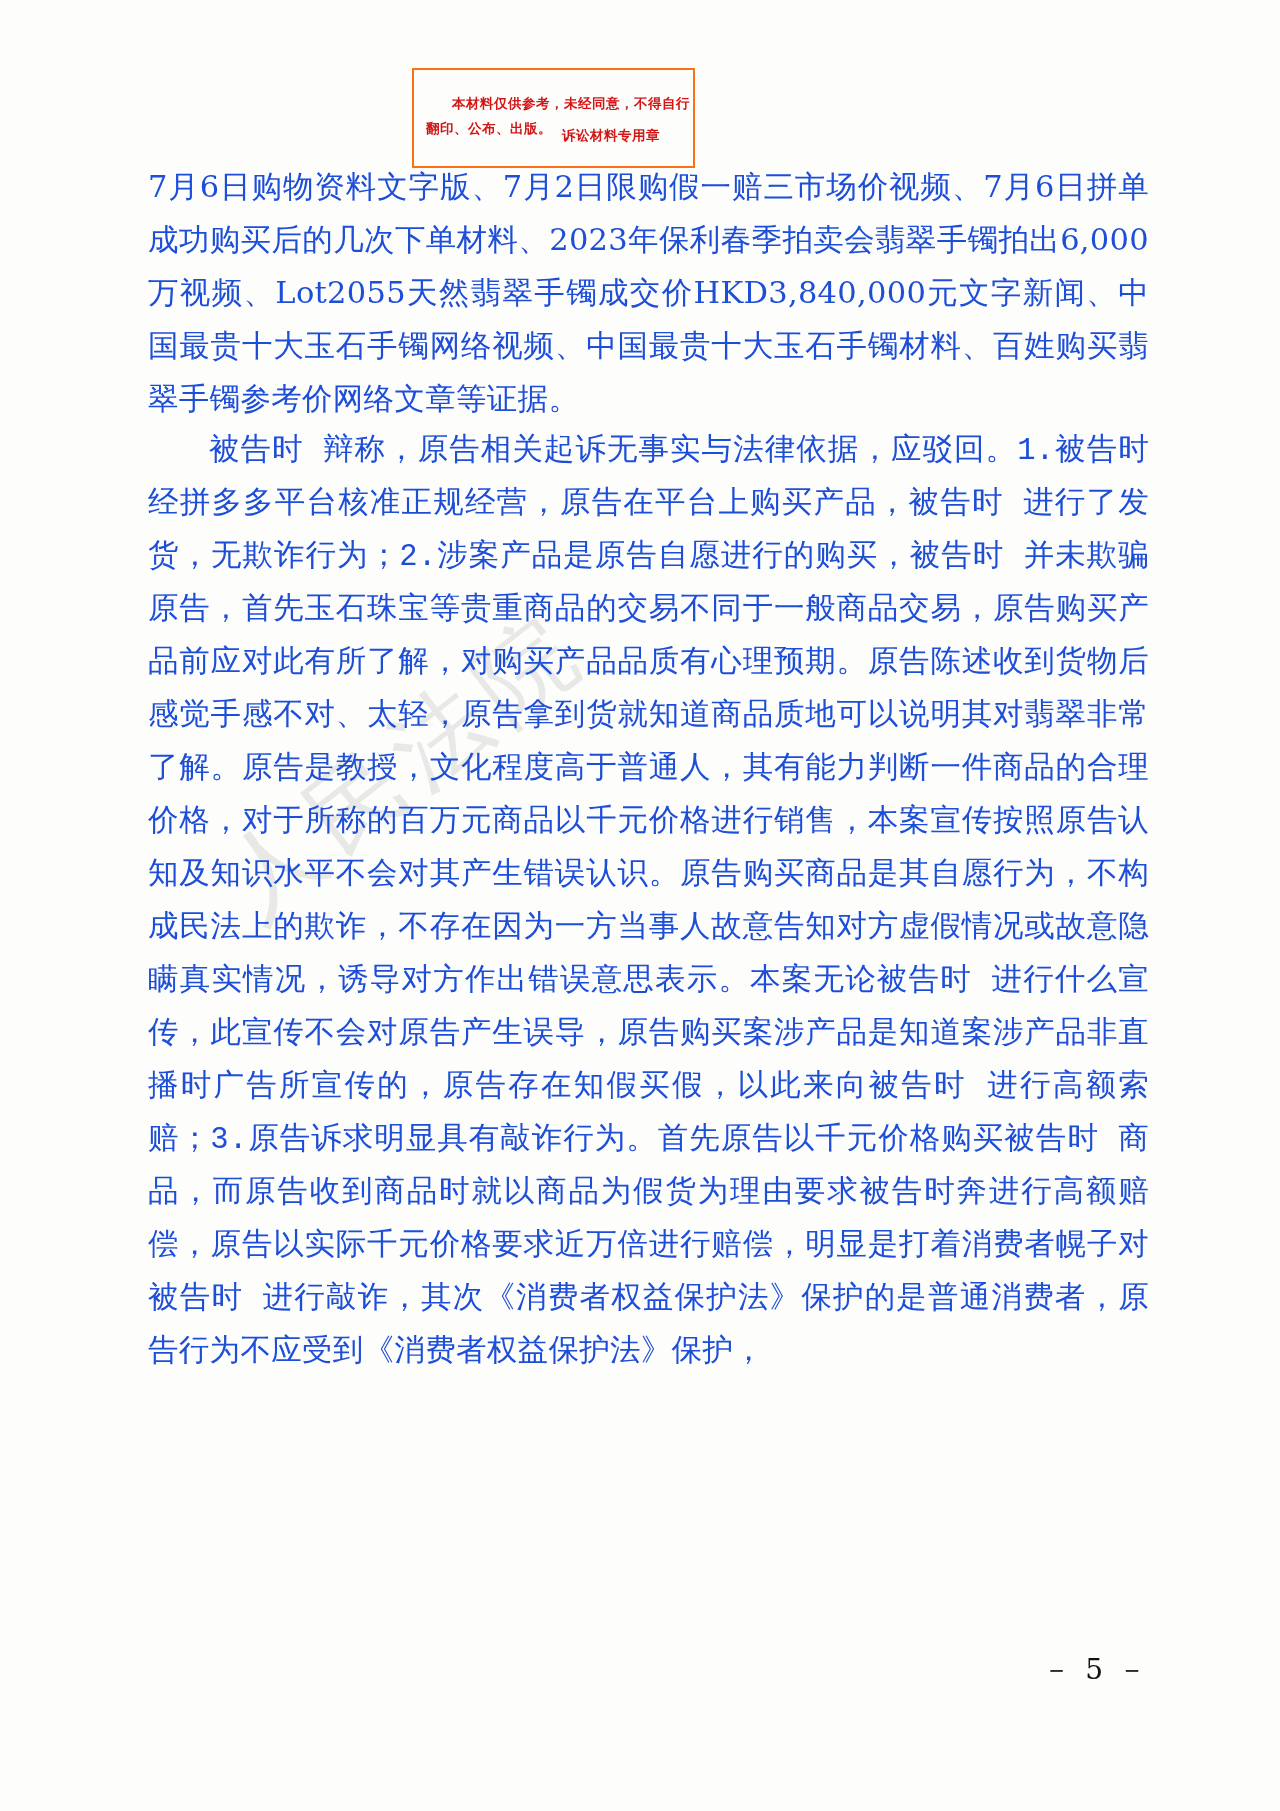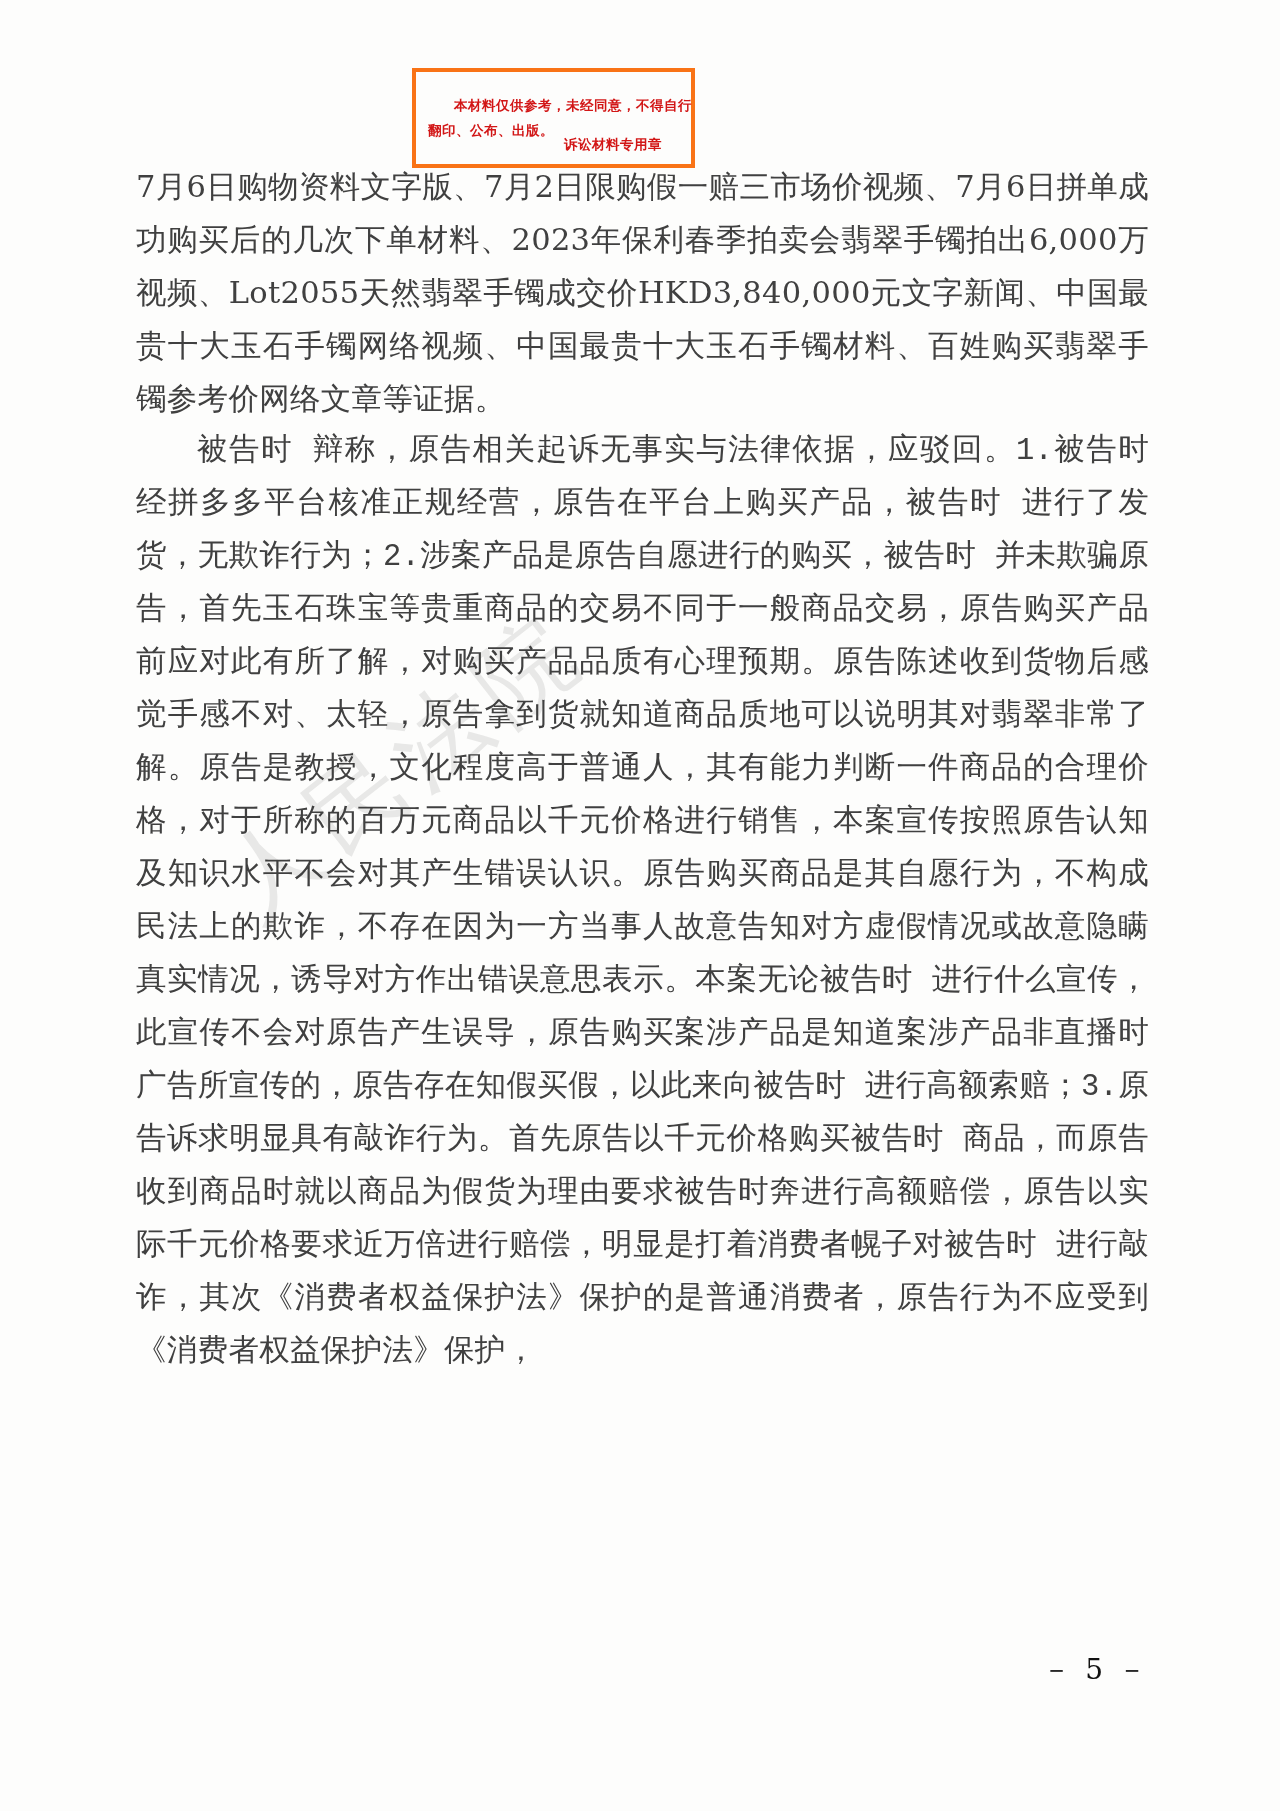--- a/index.html
+++ b/index.html
@@ -23,35 +23,35 @@
     background: #fdfdfc;
   }
 
   
   .stamp-box {
     position: absolute;
     left: 412px;
     top: 68px;
     width: 283px;
     height: 100px;
-    border: 4px solid #f97316;
+    border: 2px solid #f97316;
     box-sizing: border-box;
   }
   .stamp-line {
     position: absolute;
     color: #d21616;
     font-family: "DejaVu Serif", "Liberation Serif", serif;
     font-weight: bold;
     font-size: 13.5px;
     letter-spacing: 0.5px;
     white-space: nowrap;
   }
   .stamp-l1 { left: 38px; top: 25px; }
   .stamp-l2 { left: 12px; top: 50px; font-family: Liberation Mono, monospace; }
-  .stamp-l3 { left: 148px; top: 64px; }
+  .stamp-l3 { left: 148px; top: 57px; }
 
   
   .watermark {
     position: absolute;
     left: 330px;
     top: 600px;
     width: 620px;
     height: 620px;
     pointer-events: none;
     transform: rotate(-38deg);
@@ -69,22 +69,22 @@
     left: 131px;
     top: 160px;
     width: 1018px;
   }
   .para {
     font-size: 30.5px;
     line-height: 53px;
     text-align: justify;
     text-justify: inter-ideograph;
     letter-spacing: 0.3px;
-    margin: 0 0 0 5px;
-    color: #404040;
+    margin: 0 0 0 17px;
+    color: #1d4ed8;
   }
   .para.indent { text-indent: 61px; font-family: Liberation Mono, monospace; }
 
   
   .page-number {
     position: absolute;
     right: 131px;
     bottom: 122px;
     font-size: 28px;
     letter-spacing: 3px;

